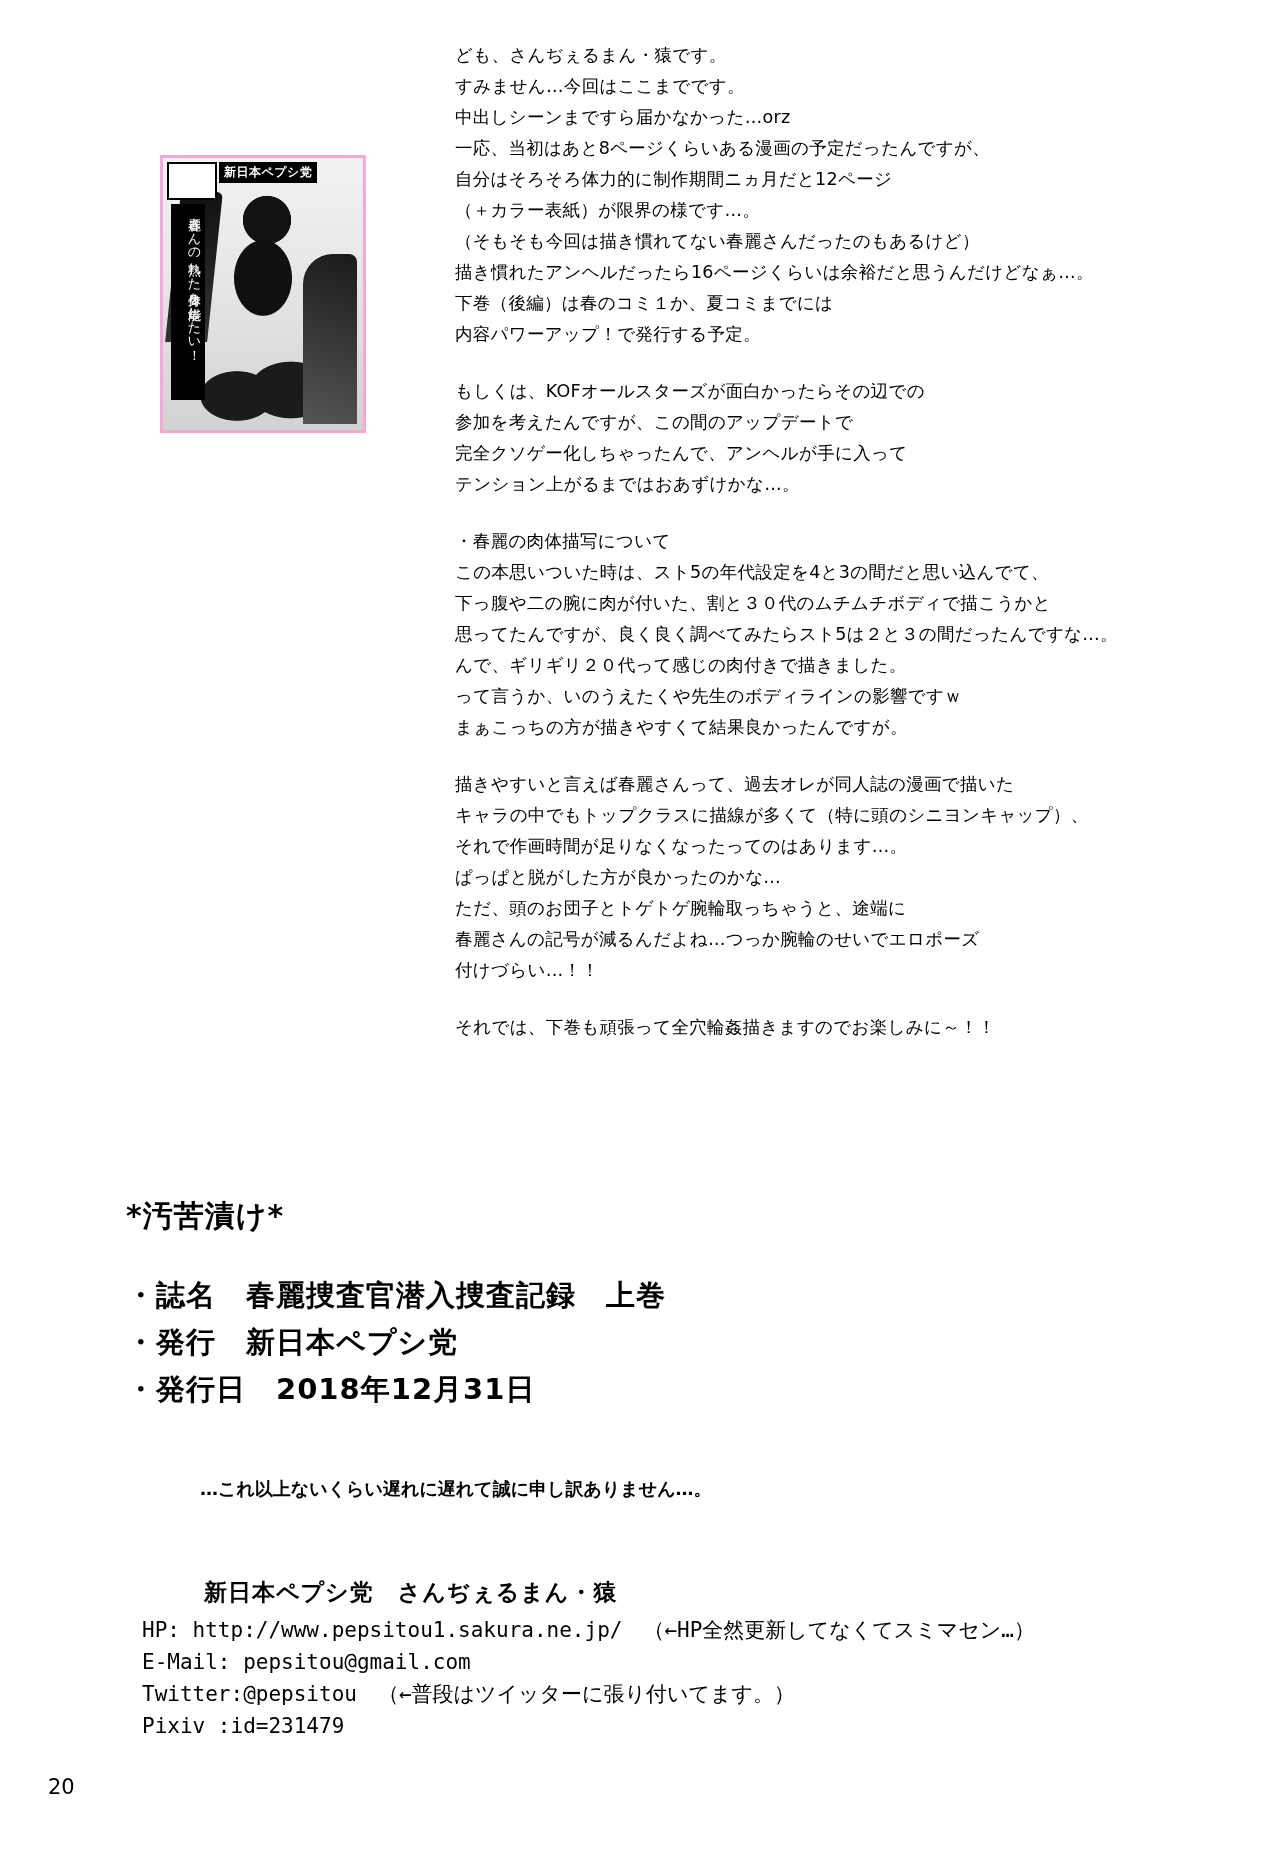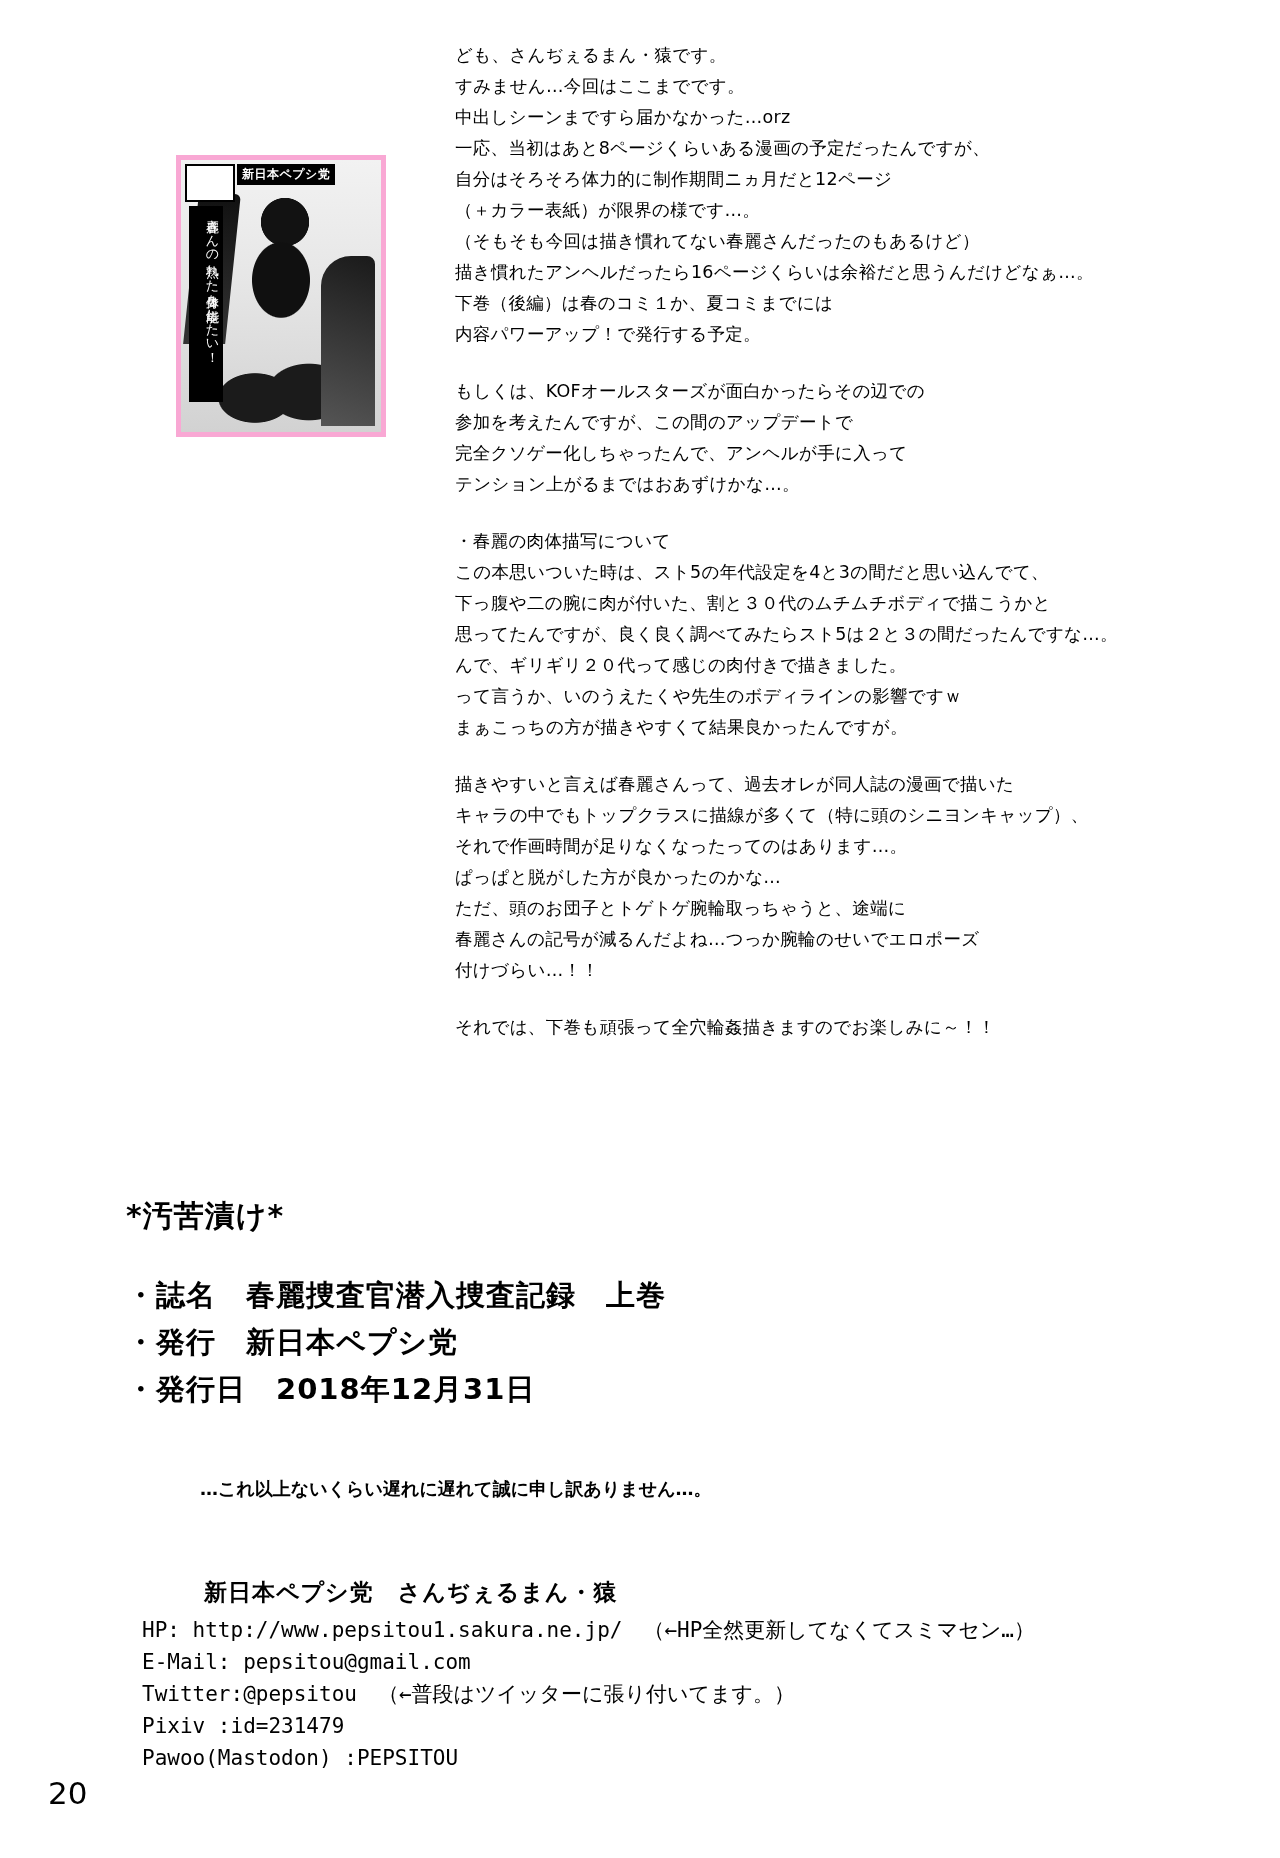--- a/index.html
+++ b/index.html
@@ -29,25 +29,25 @@
   }
   #afterword p {
     margin: 0 0 26px 0;
     white-space: pre-line;
   }
   #afterword p:last-child { margin-bottom: 11px; }
 
   
   #cover-thumb {
     position: absolute;
-    left: 176px;
+    left: 160px;
     top: 155px;
     width: 200px;
     height: 272px;
-    border: 5px solid #f9a8d4;
+    border: 3px solid #f9a8d4;
     background: #be185d;
     overflow: hidden;
   }
   #cover-art {
     position: absolute;
     inset: 0;
     background:
       radial-gradient(ellipse 70px 48px at 128px 232px, #1b1b1b 0 58%, rgba(27,27,27,0) 60%),
       radial-gradient(ellipse 62px 42px at 74px 238px, #1b1b1b 0 58%, rgba(27,27,27,0) 60%),
       radial-gradient(ellipse 46px 60px at 100px 120px, #101010 0 62%, rgba(16,16,16,0) 64%),
@@ -163,21 +163,21 @@
     font-family: "DejaVu Sans Mono", monospace;
     margin-left: 16px;
   }
   #contact-lines .row { white-space: pre; }
 
   
   #page-number {
     position: absolute;
     left: 48px;
     top: 1775px;
-    font-size: 31px;
+    font-size: 21px;
     font-family: "DejaVu Sans", sans-serif;
     text-align: right;
   }
 </style>
 </head>
 <body>
 
 <div id="cover-thumb">
   <div id="cover-art"></div>
   <div id="cover-white-box"></div>
@@ -224,16 +224,15 @@
   <div class="row">・発行日　2018年12月31日</div>
 </div>
 <div id="colophon-note">…これ以上ないくらい遅れに遅れて誠に申し訳ありません…。</div>
 
 <div id="contact-heading">新日本ペプシ党　さんぢぇるまん・猿</div>
 <div id="contact-lines">
   <div class="row">HP: http://www.pepsitou1.sakura.ne.jp/　（←HP全然更新してなくてスミマセン…）</div>
   <div class="row">E-Mail: pepsitou@gmail.com</div>
   <div class="row">Twitter:@pepsitou　（←普段はツイッターに張り付いてます。）</div>
   <div class="row">Pixiv :id=231479</div>
-  <div class="row">Pawoo(Mastodon) :PEPSITOU</div>
 </div>
 
 <div id="page-number">20</div>
 
 </body></html>

